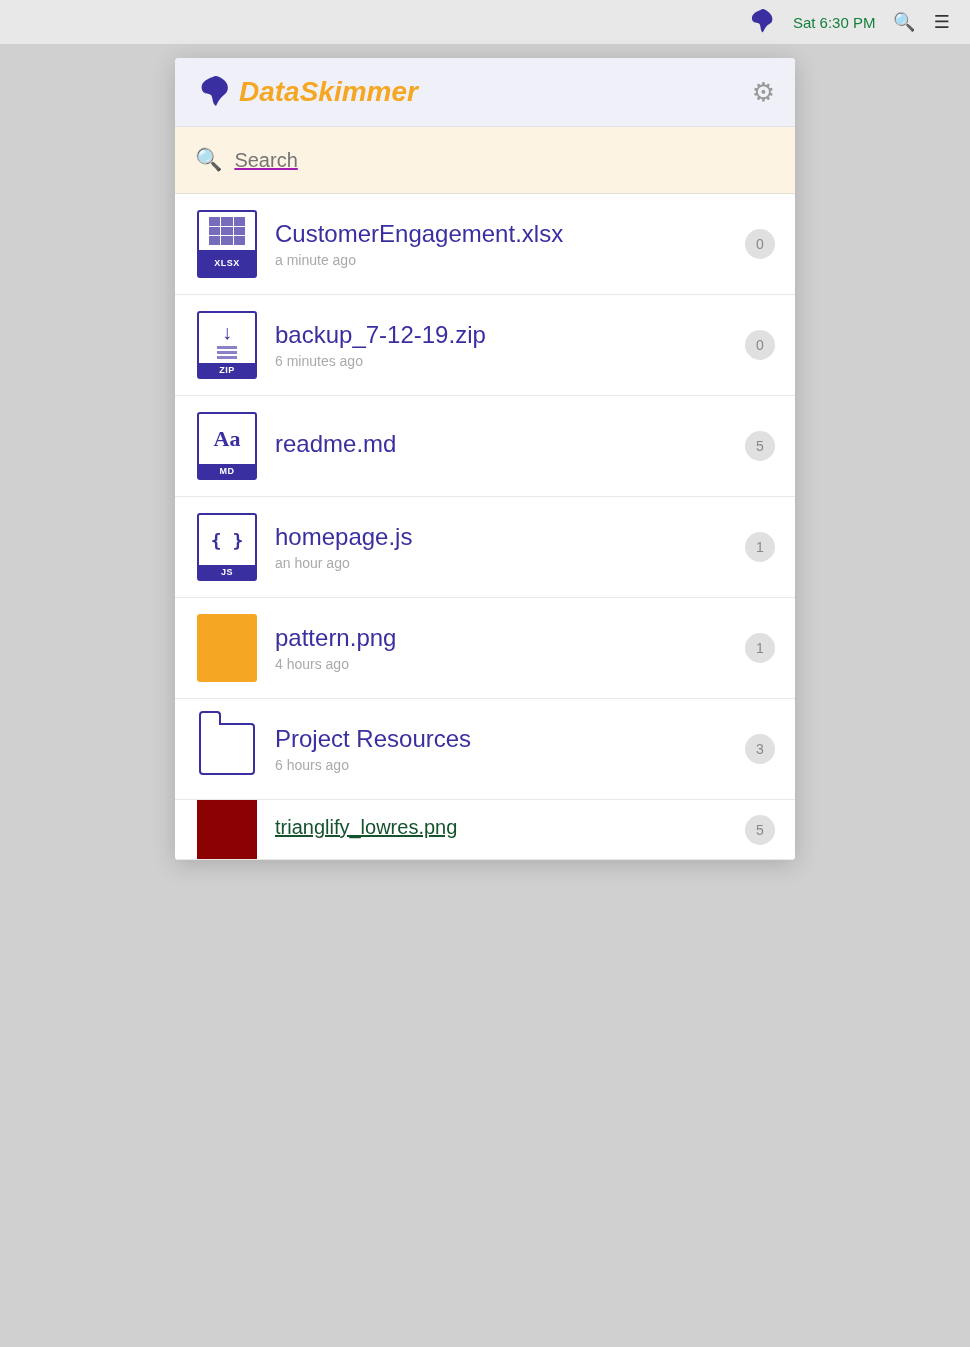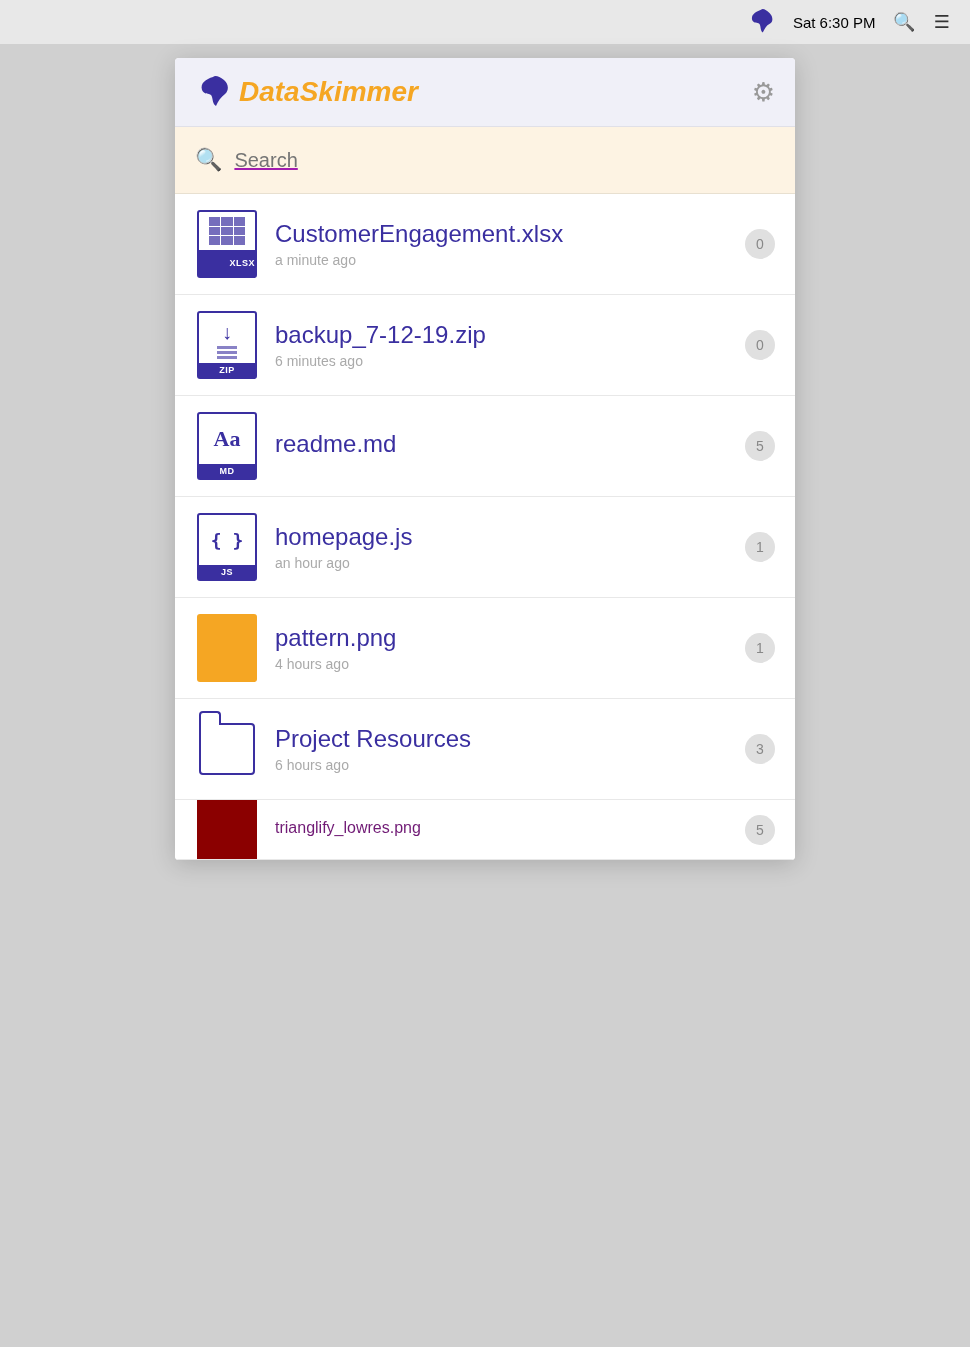--- a/index.html
+++ b/index.html
@@ -22,21 +22,21 @@
       display: flex;
       align-items: center;
       justify-content: flex-end;
       padding: 0 20px;
       gap: 18px;
     }
 
     .status-time {
       font-size: 15px;
       font-weight: 500;
-      color: #000000;
+      color: #15803d;
     }
 
     .status-icon {
       font-size: 18px;
       color: #333;
       cursor: pointer;
     }
 
     
     .app-window {
@@ -164,21 +164,21 @@
     .icon-xlsx .grid-lines span {
       background: #3a2fa0;
       opacity: 0.7;
     }
 
     .icon-xlsx .file-label {
       background: #3a2fa0;
       color: #fff;
       font-size: 9px;
       font-weight: 700;
-      text-align: right;
+      text-align: center;
       padding: 8px 0;
       letter-spacing: 0.5px;
     }
 
     
     .icon-zip {
       width: 60px;
       height: 68px;
       border: 2px solid #3a2fa0;
       border-radius: 3px;
@@ -366,22 +366,23 @@
       font-weight: 500;
       flex-shrink: 0;
     }
 
     .partial-item {
       overflow: hidden;
       height: 60px;
     }
 
     .partial-item .file-name {
-      font-size: 16px;
-      color: #701a75;
+      font-size: 20px;
+      color: #14532d;
+      text-decoration: underline;
     }
   </style>
 </head>
 <body>
 
 <div class="status-bar">
   <svg width="28" height="28" viewBox="0 0 32 32">
     <path d="M16 2 C10 4, 4 8, 6 14 C8 18, 12 16, 14 18 C16 20, 15 26, 18 28 C20 24, 22 20, 26 18 C30 16, 30 10, 26 6 C22 2, 18 0, 16 2Z" fill="#3a2fa0"></path>
   </svg>
   <span class="status-time">Sat 6:30 PM</span>

